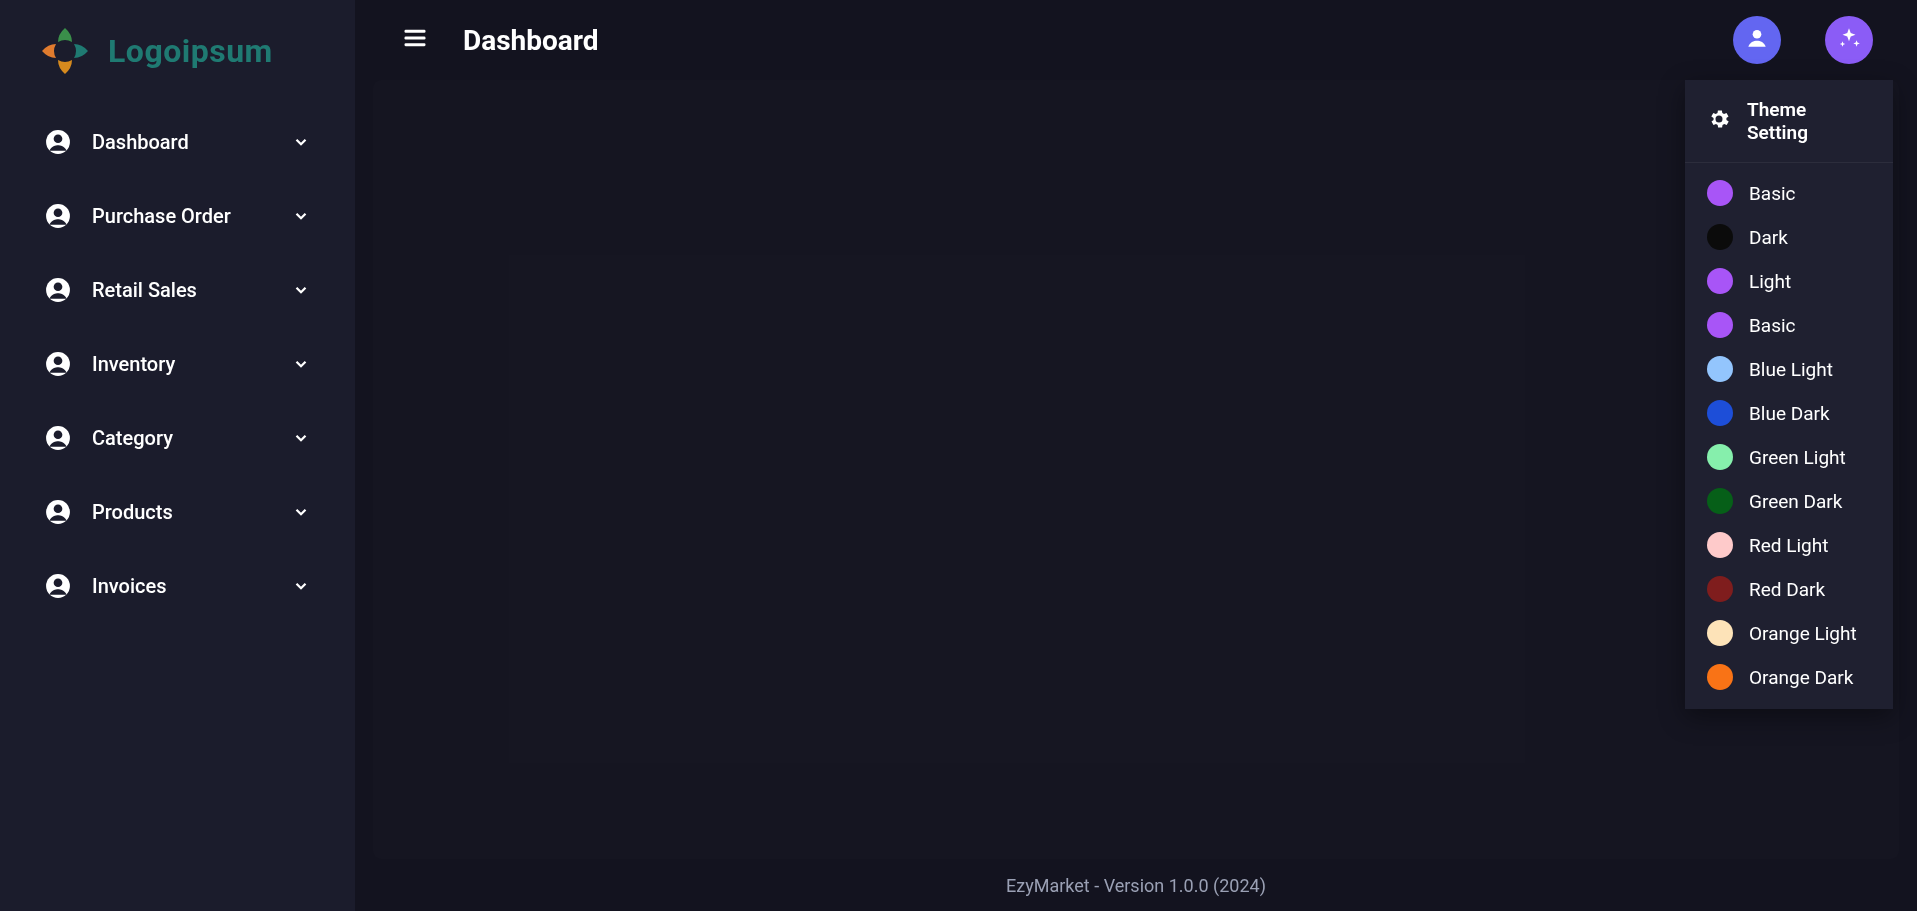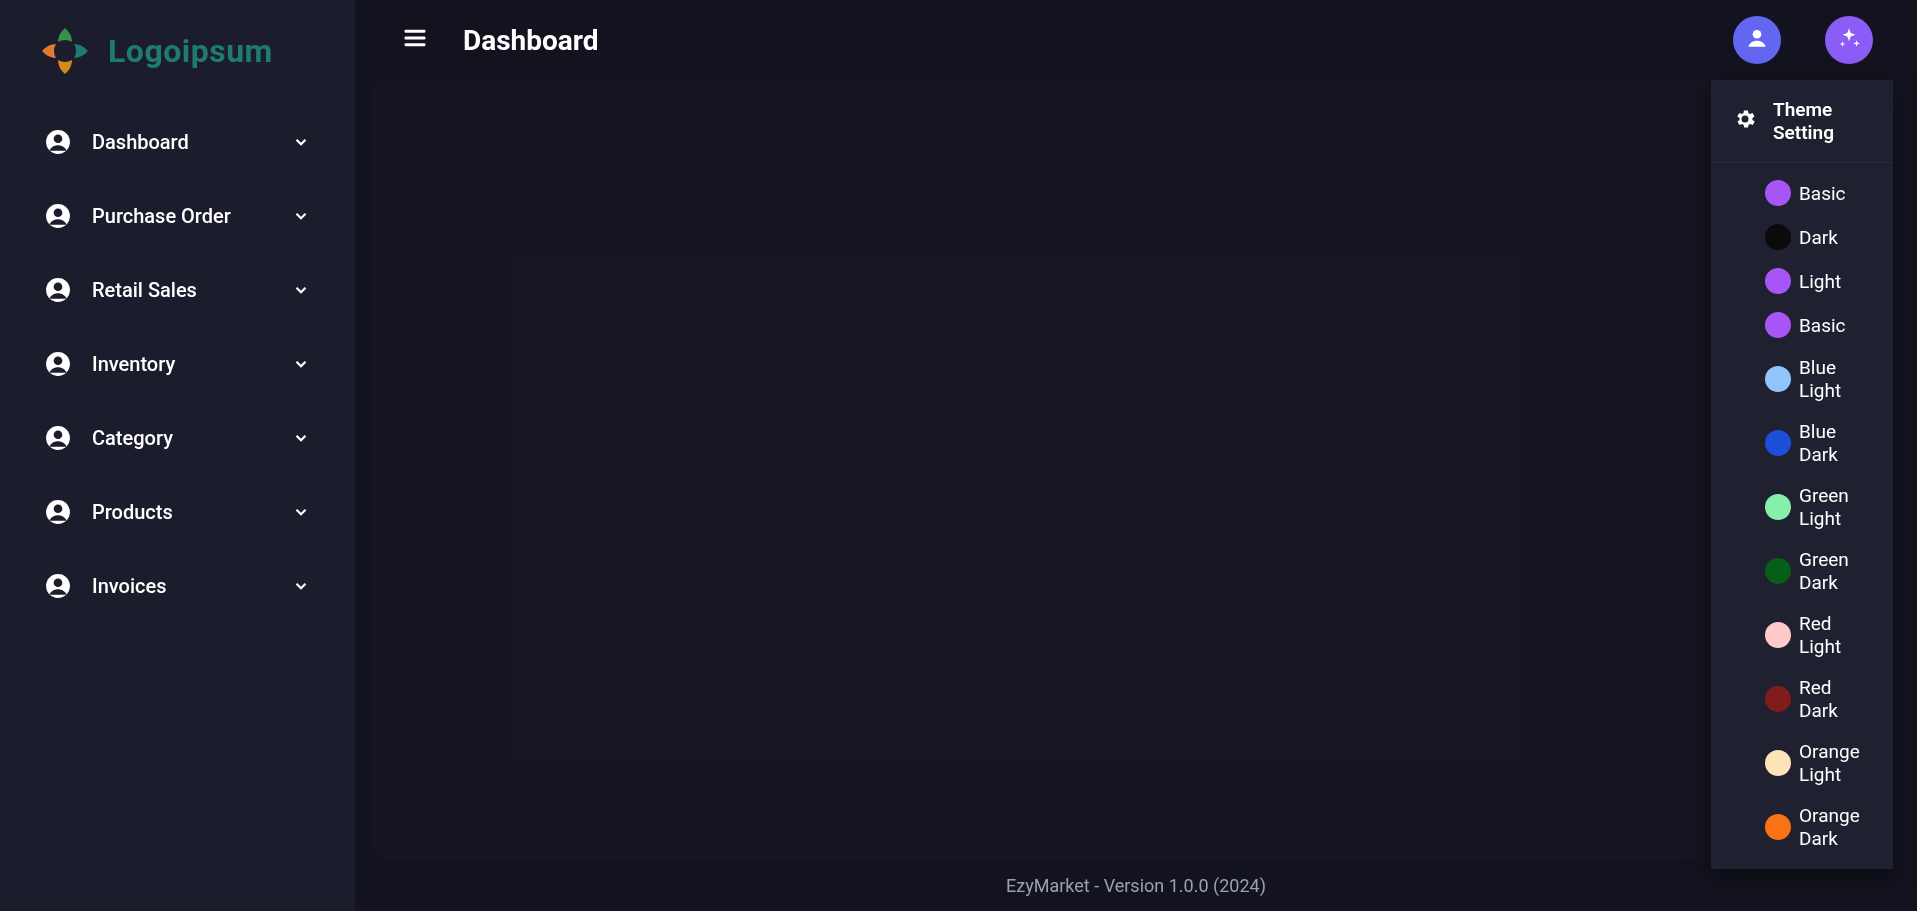--- a/index.html
+++ b/index.html
@@ -125,44 +125,43 @@
     justify-content:center;
     font-size:18px;
     color:var(--muted);
   }
 
   
   .popover{
     position:absolute;
     top:80px;
     right:24px;
-    width:182px;
+    width:208px;
     background:var(--panel-bg);
     border-radius:0;
     box-shadow:0 8px 24px var(--shadow);
     overflow:hidden;
   }
   .popover-header{
     display:flex;
     align-items:center;
     gap:16px;
     padding:18px 22px;
     border-bottom:1px solid rgba(255,255,255,.06);
     font-size:19px;
     font-weight:600;
   }
   .theme-list{padding:8px 0 10px;}
   .theme-item{
     display:flex;
     align-items:center;
-    gap:8px;
+    gap:16px;
     padding:9px 22px;
     cursor:pointer;
     font-size:19px;
-    margin-left:32px;
   }
   .swatch{
     width:26px;height:26px;
     border-radius:50%;
     flex:0 0 26px;
   }
 
   
   .sidebar::-webkit-scrollbar{width:0;}
 </style>

